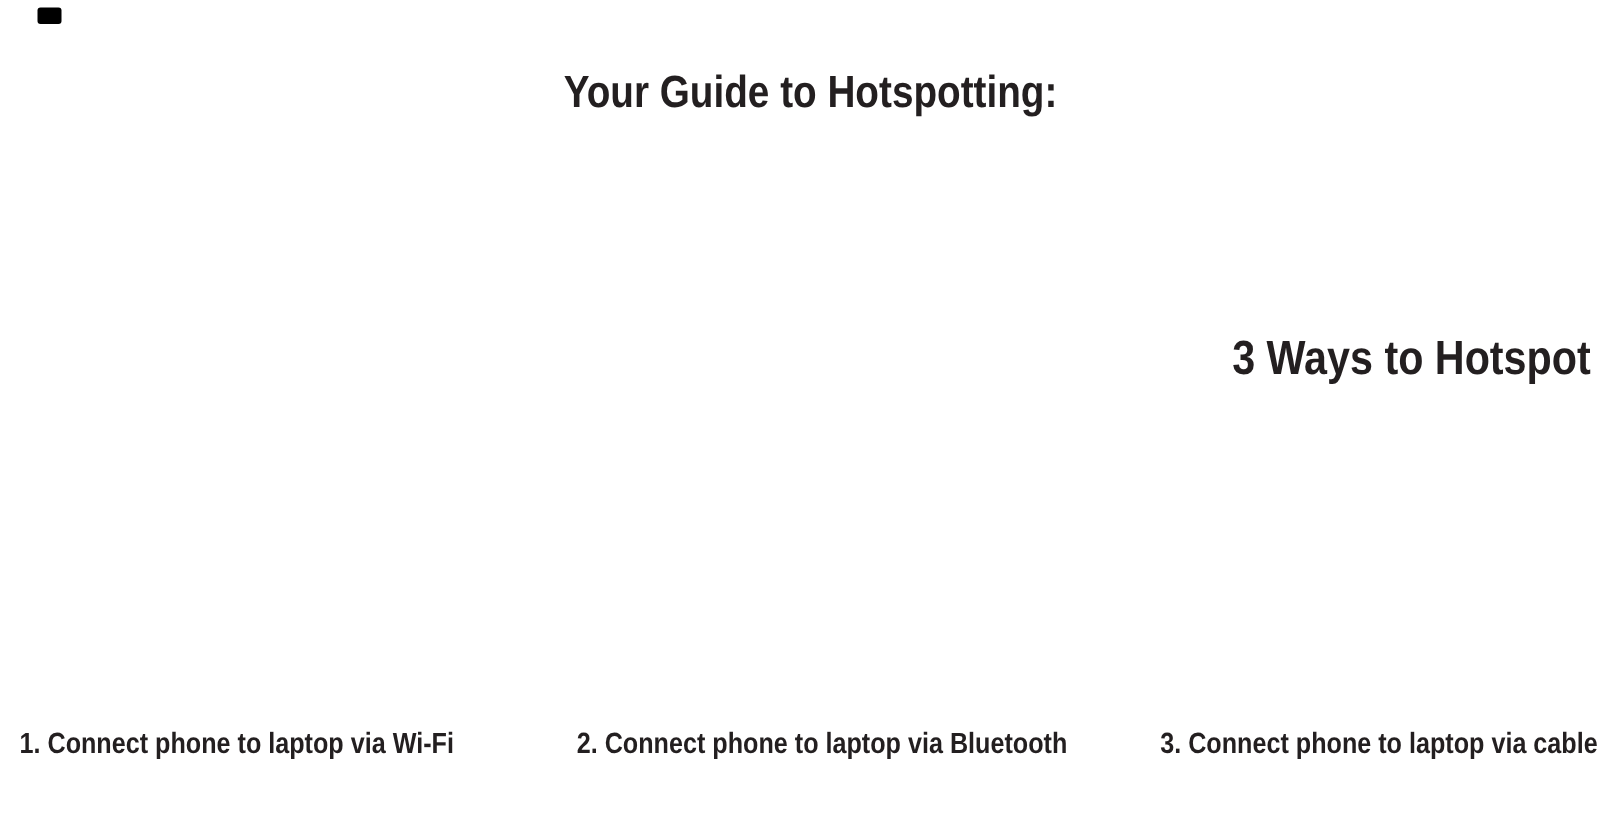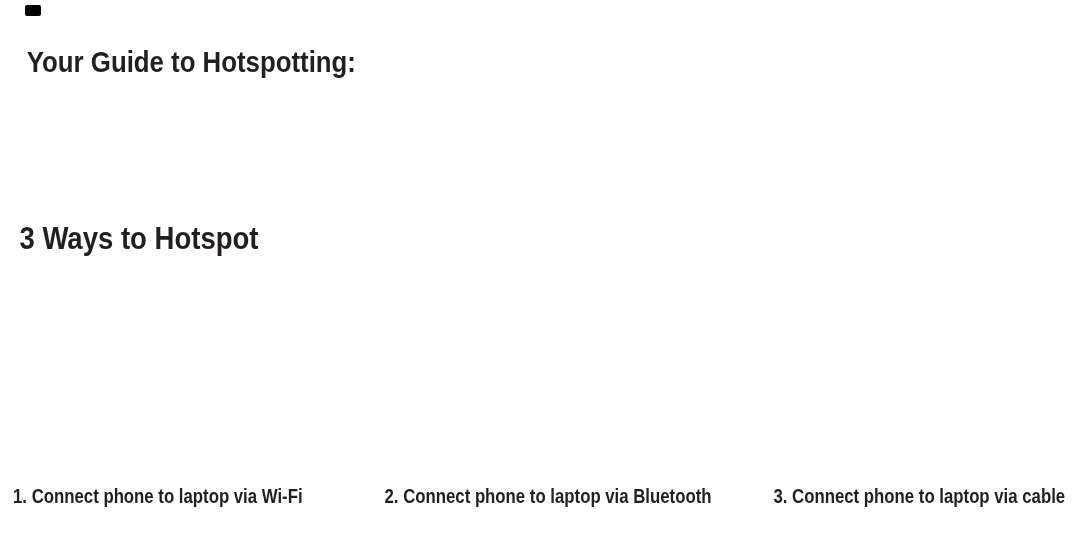--- a/index.html
+++ b/index.html
@@ -25,38 +25,39 @@
     width: 16px;
     height: 11px;
     background: #000000;
     border-radius: 2px;
   }
   .title-block {
     position: absolute;
     top: 43px;
     left: 0;
     width: 1080px;
+    text-align: center;
     font-size: 30px;
     line-height: 38px;
     font-weight: 700;
     color: #231f20;
   }
   .condense {
     display: inline-block;
     white-space: nowrap;
     transform: scaleX(0.86);
     transform-origin: center center;
   }
   .section-heading {
     position: absolute;
     top: 218px;
     left: 0;
     width: 1080px;
     margin: 0;
-    text-align: left;
+    text-align: right;
     font-size: 32px;
     line-height: 40px;
     font-weight: 700;
     color: #231f20;
   }
   .method {
     position: absolute;
     top: 483px;
     font-size: 19.5px;
     line-height: 26px;

